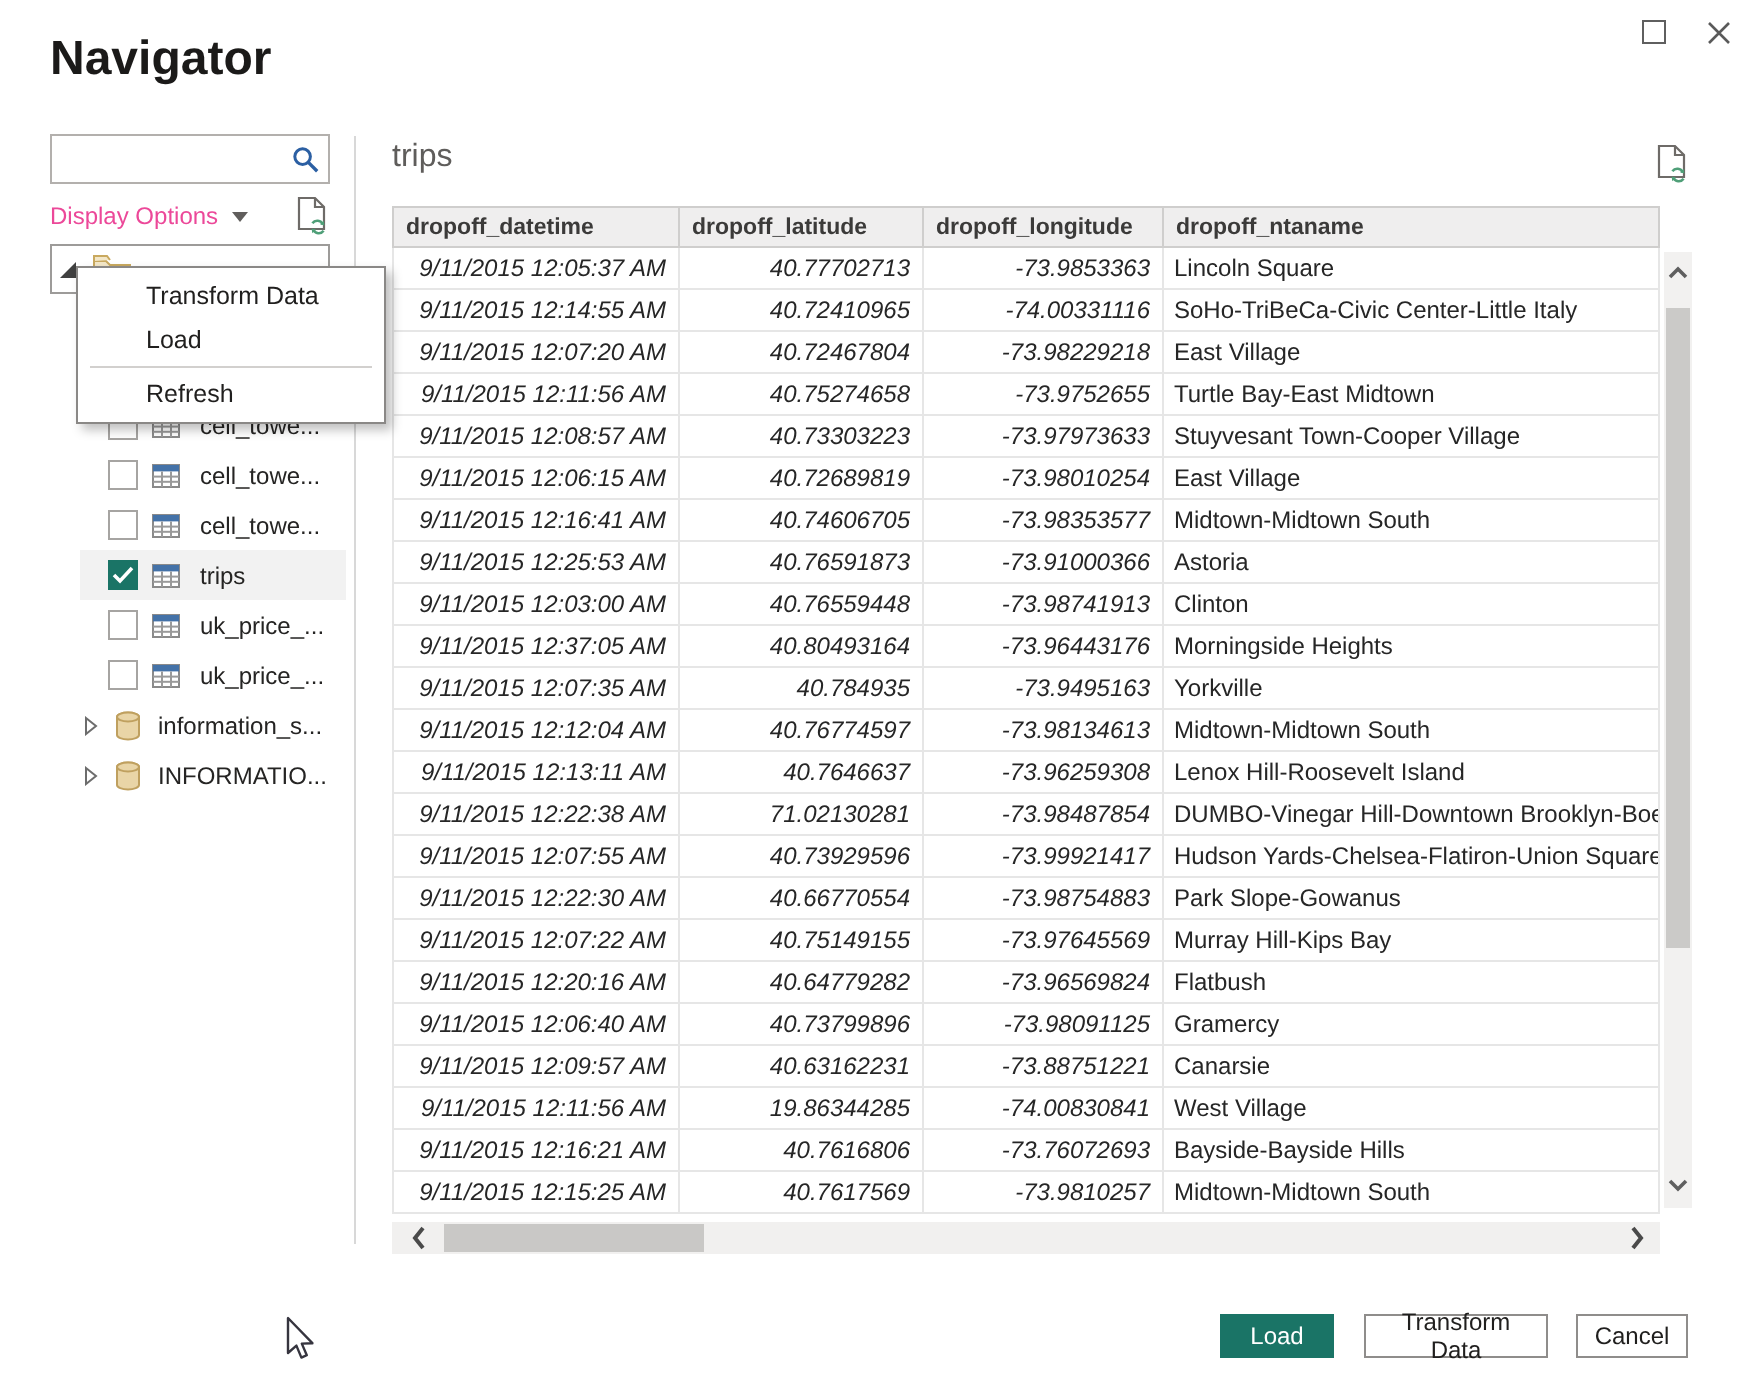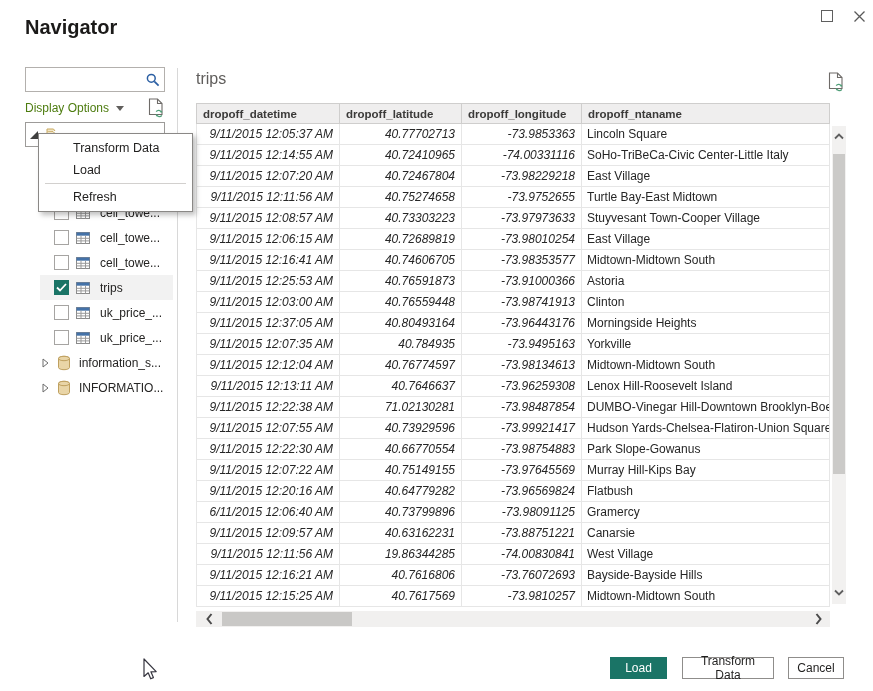--- a/index.html
+++ b/index.html
@@ -1,31 +1,31 @@
 <!DOCTYPE html>
 <html style="--accent: #1a7466;"><head>
 <meta charset="utf-8">
 <style>
   html,body{margin:0;padding:0;}
   body{
     width:873px;height:691px;position:relative;background:#fff;overflow:hidden;
     font-family:"Liberation Sans","DejaVu Sans",sans-serif;color:#252423;
   }
   
-  .win-title{position:absolute;left:25px;top:16px;font-size:20px;font-weight:700;color:#1b1a19;}
+  .win-title{position:absolute;left:25px;top:16px;font-size:24px;font-weight:700;color:#1b1a19;}
   .win-btn{position:absolute;top:8px;width:16px;height:16px;display:flex;align-items:center;justify-content:center;cursor:default;}
   .btn-max{left:819px;}
   .btn-max .box{width:10px;height:10px;border:1px solid #5f5f5f;}
   .btn-close{left:851px;}
   
   .search-box{position:absolute;left:25px;top:67px;width:140px;height:25px;border:1px solid #b3b0ad;box-sizing:border-box;display:flex;align-items:center;}
   .search-box input{flex:1;border:none;outline:none;height:100%;padding:0 4px;font-size:12px;min-width:0;font-family:inherit;}
   .search-box .mag{flex:0 0 auto;margin-right:4px;display:flex;}
   .disp-row{position:absolute;left:25px;top:98px;width:140px;height:20px;display:flex;align-items:center;}
-  .disp-label{font-size:12px;color:#4d7c0f;}
+  .disp-label{font-size:12px;color:#ec4899;}
   .disp-caret{margin-left:7px;display:flex;}
   .disp-refresh{margin-left:auto;display:flex;}
   .root-row{position:absolute;left:25px;top:122px;width:140px;height:25px;border:1px solid #9d9b99;box-sizing:border-box;display:flex;align-items:center;padding-left:4px;}
   .root-tri{margin-right:8px;display:flex;}
   .tree-list{position:absolute;left:25px;top:200px;width:148px;}
   .tree-row{height:25px;display:flex;align-items:center;font-size:12px;color:#252423;cursor:default;text-align:center;}
   .tree-row.kind-table{padding-left:29px;}
   .tree-row.kind-database{padding-left:17px;}
   .tree-row.selected{background:linear-gradient(to right,transparent 15px,#f2f2f2 15px);}
   .cb{width:15px;height:15px;box-sizing:border-box;border:1px solid #a6a4a2;background:#fff;display:flex;align-items:center;justify-content:center;flex:0 0 auto;}
@@ -382,21 +382,21 @@
         <div class="tcell c2 num">-73.97645569</div>
         <div class="tcell c3 txt">Murray Hill-Kips Bay</div>
       </div>
       <div class="trow">
         <div class="tcell c0 num">9/11/2015 12:20:16 AM</div>
         <div class="tcell c1 num">40.64779282</div>
         <div class="tcell c2 num">-73.96569824</div>
         <div class="tcell c3 txt">Flatbush</div>
       </div>
       <div class="trow">
-        <div class="tcell c0 num">6/11/2015 12:06:40 AM</div>
+        <div class="tcell c0 num">9/11/2015 12:06:40 AM</div>
         <div class="tcell c1 num">40.73799896</div>
         <div class="tcell c2 num">-73.98091125</div>
         <div class="tcell c3 txt">Gramercy</div>
       </div>
       <div class="trow">
         <div class="tcell c0 num">9/11/2015 12:09:57 AM</div>
         <div class="tcell c1 num">40.63162231</div>
         <div class="tcell c2 num">-73.88751221</div>
         <div class="tcell c3 txt">Canarsie</div>
       </div>

